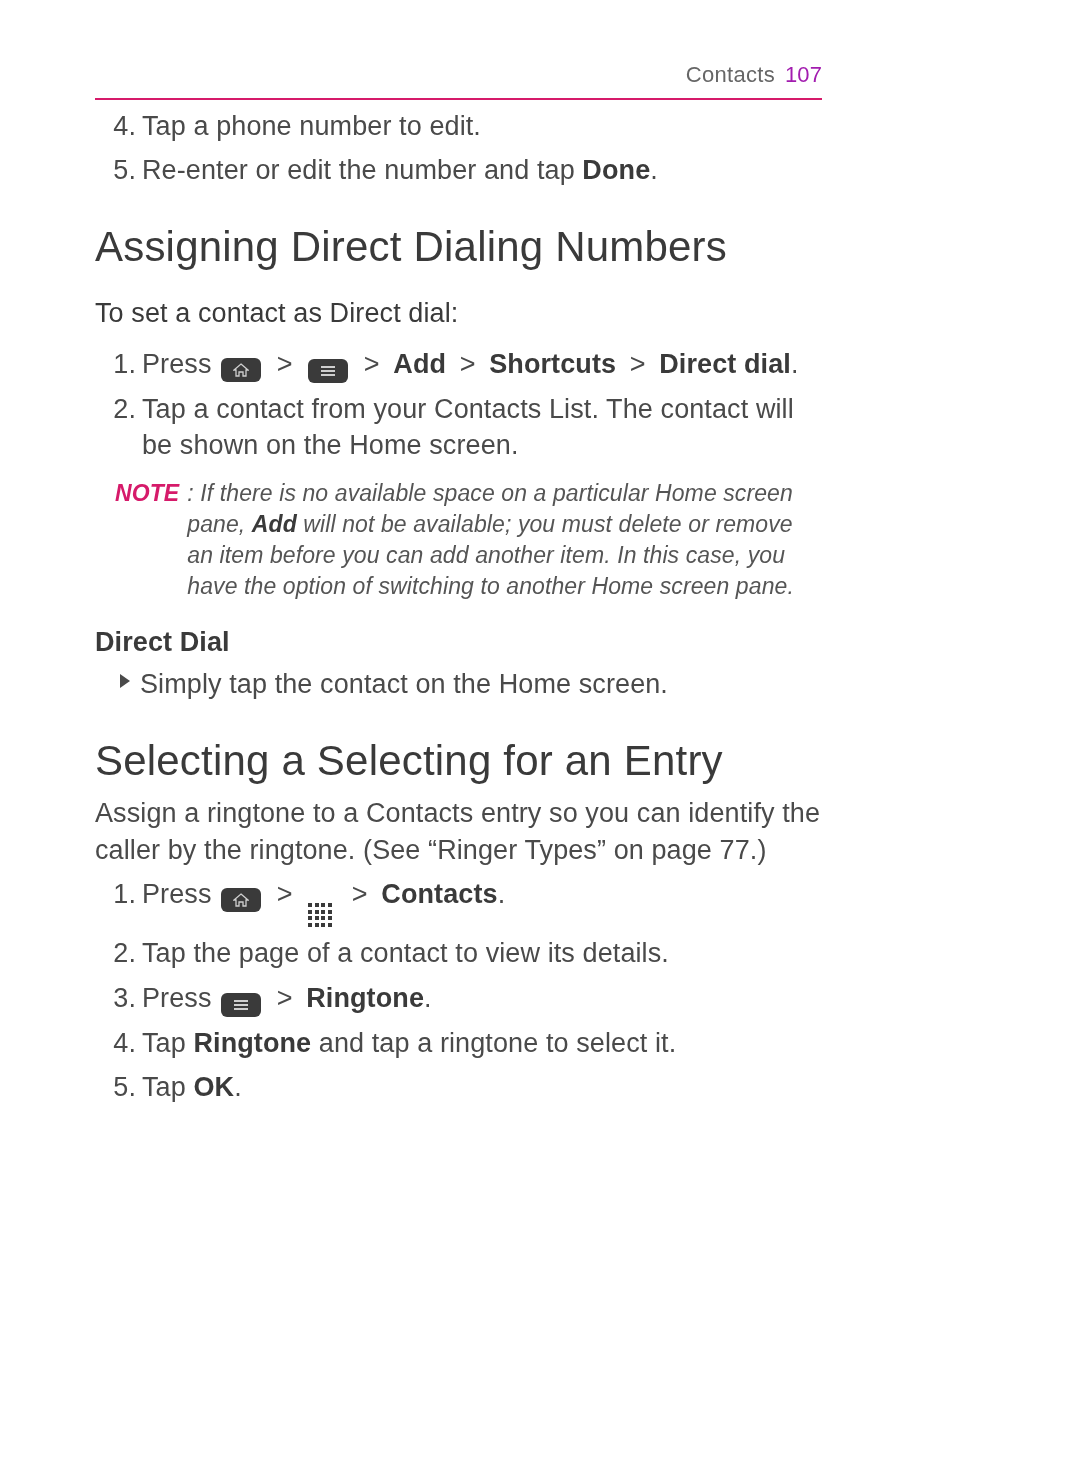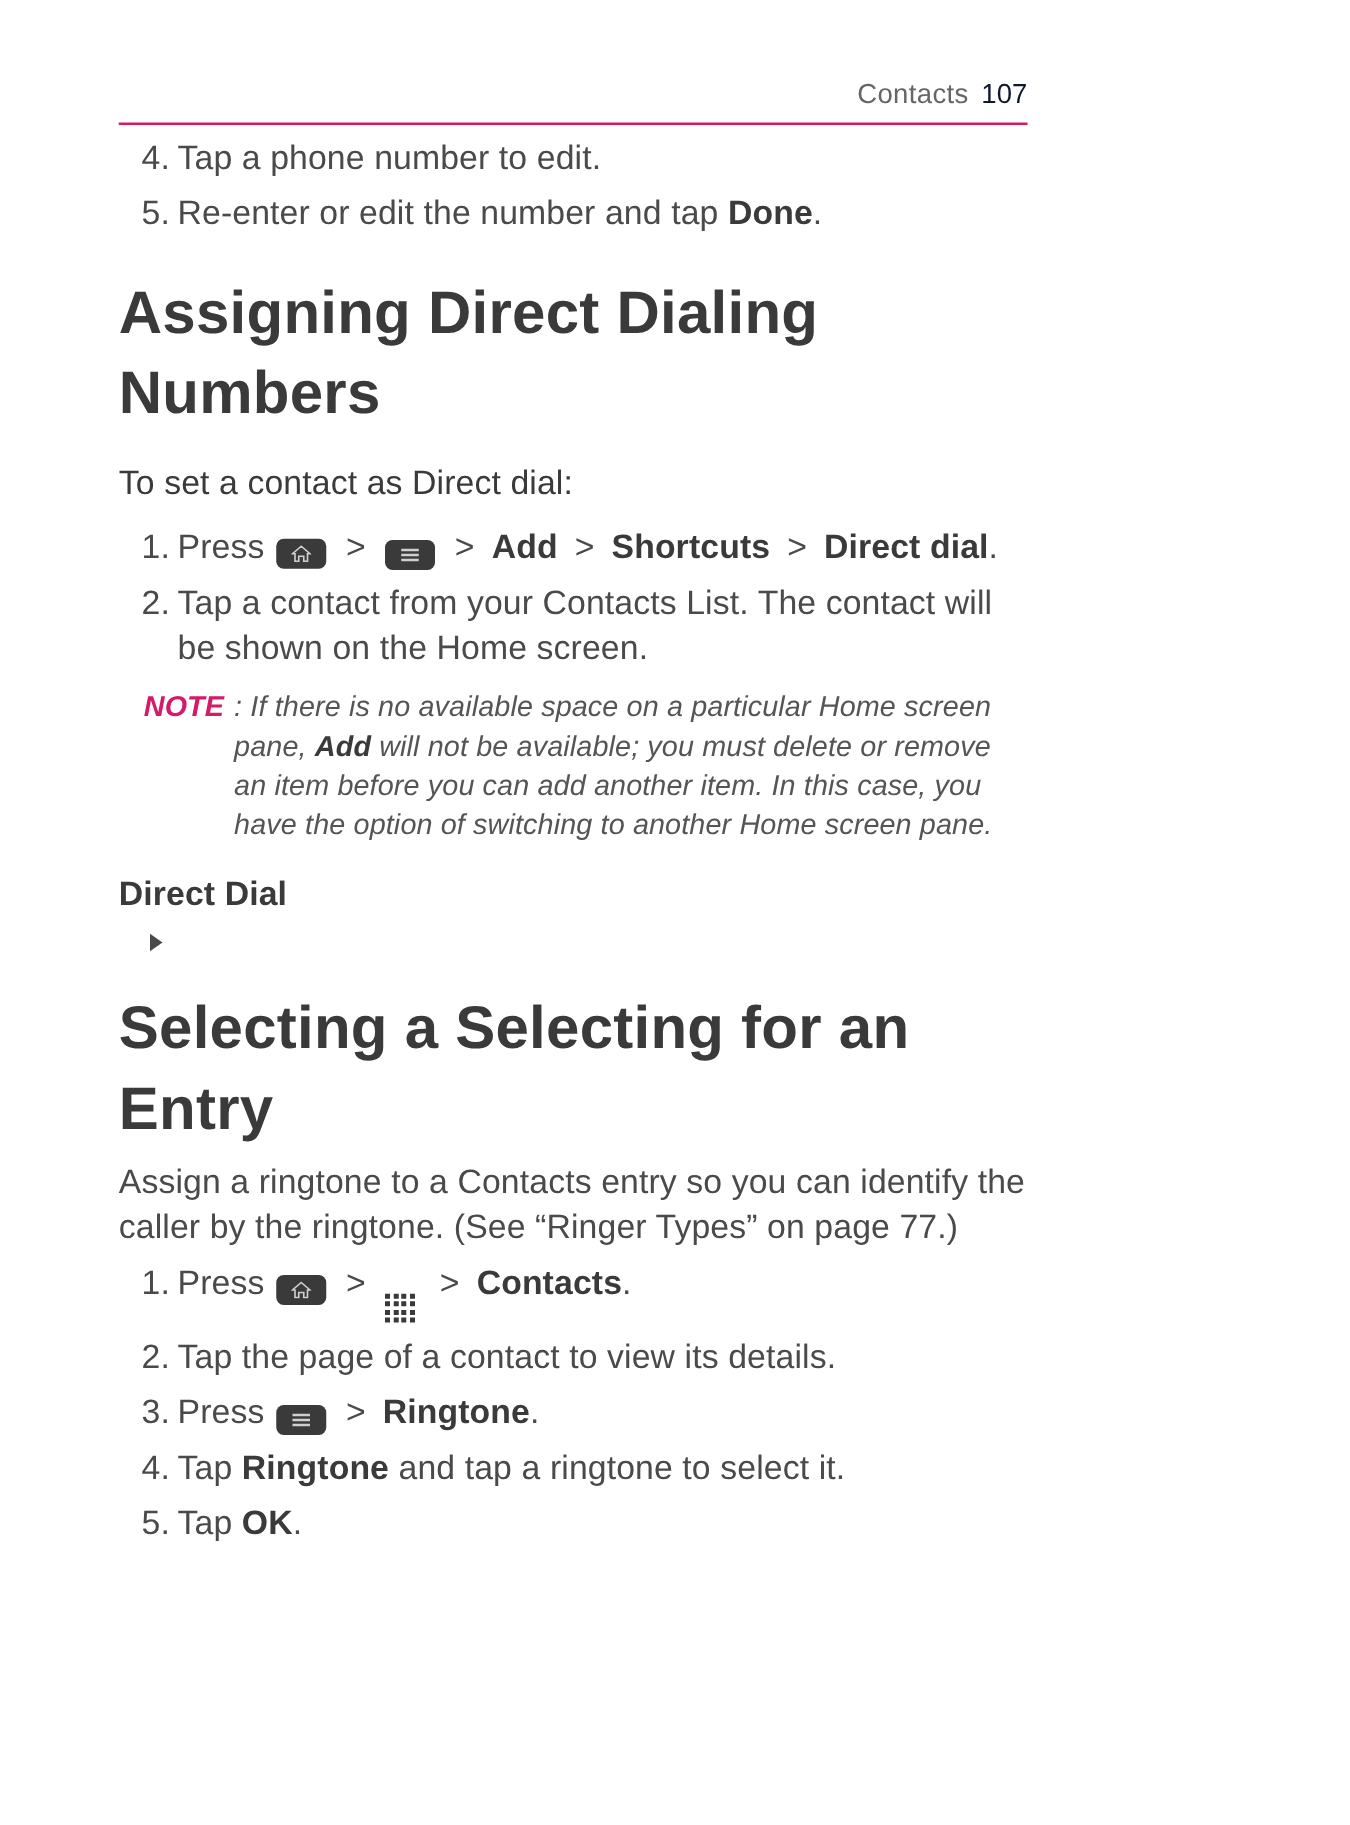--- a/index.html
+++ b/index.html
@@ -18,40 +18,40 @@
   .running-head{
     display:flex;
     justify-content:flex-end;
     align-items:baseline;
     font-size:22px;
     color:#666;
     padding-bottom:8px;
     border-bottom:2px solid #d61a6a;
   }
   .running-head .section{margin-right:10px;letter-spacing:0.3px;}
-  .running-head .num{color:#0f172a;}
+  .running-head .num{color:#a21caf;}
   .block{margin-top:18px;}
   .ol{margin:0;padding:0;list-style:none;}
   .ol>li{
     display:flex;
     align-items:flex-start;
     margin-top:8px;
   }
   .ol>li .marker{
     flex:0 0 auto;
     min-width:26px;
     text-align:right;
     margin-left:15px;
     margin-right:6px;
     color:#4a4a4a;
   }
   .ol>li .txt{flex:1;}
   h2.section-title{
-    font-weight:700;
-    font-size:48px;
+    font-weight:400;
+    font-size:42px;
     color:#3a3a3a;
     margin:30px 0 6px 0;
     letter-spacing:0.2px;
   }
   .body-para{margin:0 0 6px 0;}
   .subhead{
     font-size:27px;
     color:#3a3a3a;
     margin:20px 0 14px 0;
     font-weight:400;
@@ -181,20 +181,21 @@
   <div class="note">
     <span class="label">NOTE</span>
     <span class="ntxt">
       <span>: </span><span>If there is no available space on a particular Home screen pane, </span><span class="strong">Add</span><span> will not be available; you must delete or remove an item before you can add another item. In this case, you have the option of switching to another Home screen pane.</span>
     </span>
   </div>
 
   <div class="sub-strong">Direct Dial</div>
   <div class="bullet-row">
     <span class="tri"></span>
+    <span>Simply tap the contact on the Home screen.</span>
   </div>
 
   <h2 class="section-title">Selecting a Selecting for an Entry</h2>
   <p class="body-para">Assign a ringtone to a Contacts entry so you can identify the caller by the ringtone. (See “Ringer Types” on page 77.)</p>
 
   <ol class="ol">
     <li>
       <span class="marker">1.</span>
       <span class="txt">
         <span>Press </span>

